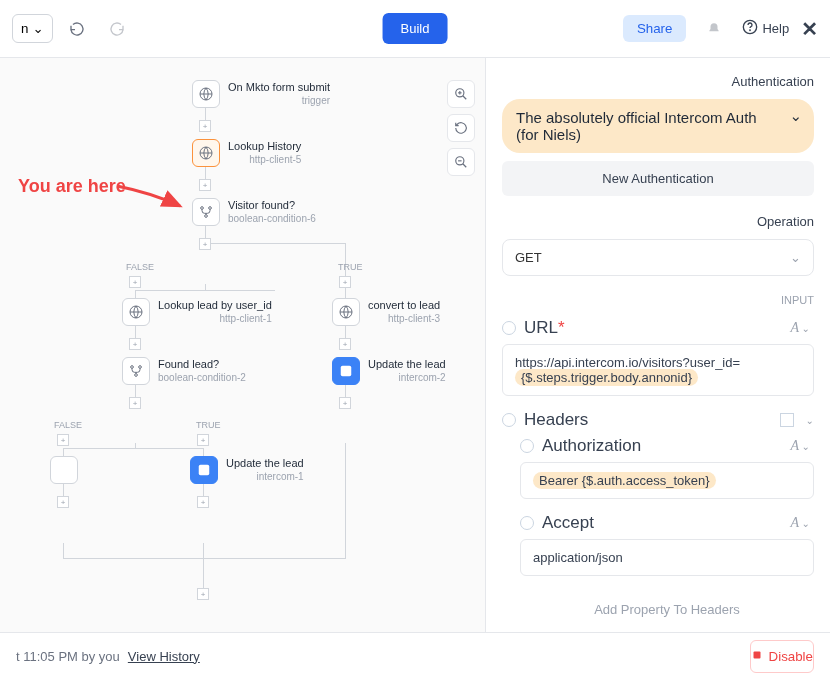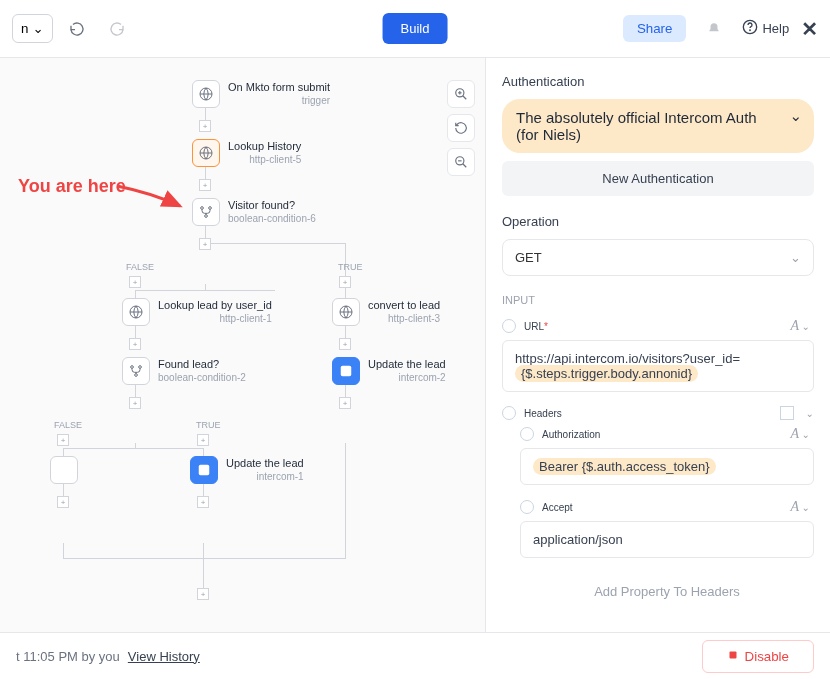--- a/index.html
+++ b/index.html
@@ -29,42 +29,42 @@
 .node-text .title { font-weight: 500; color: #1f2937; }
 .node-text .sub { color: #9ca3af; font-size: 10px; text-align: right; }
 .plus-dot { position: absolute; width: 12px; height: 12px; border: 1px solid #d1d5db; background: #fff; display: flex; align-items: center; justify-content: center; font-size: 8px; color: #9ca3af; cursor: pointer; }
 .branch-label { position: absolute; font-size: 9px; color: #9ca3af; font-weight: 500; }
 .edge { position: absolute; background: #d1d5db; }
 
 .annotation { position:absolute; color:#ef4444; font-weight:700; font-size:18px; left:18px; top:118px; text-shadow:0 0 1px #fff; }
 .arrow-svg { position:absolute; left:112px; top:120px; }
 
 .panel { flex: 1; border-left: 1px solid #e5e7eb; padding: 16px 16px 0 16px; overflow-y: auto; }
-.section-label { font-size: 13px; color: #374151; font-weight: 500; margin-bottom: 10px; }
+.section-label { font-size: 13px; color: #374151; font-weight: 500; margin-bottom: 10px; text-align: right; }
 .section-label.sm { font-size: 11px; color: #9ca3af; font-weight: 500; text-transform: uppercase; margin: 18px 0 12px; }
 .auth-select { background: #fde8c8; border-radius: 18px; padding: 10px 32px 10px 14px; color: #1f2937; font-size: 15px; position: relative; cursor: pointer; margin-bottom: 8px; }
 .auth-select::after { content: "⌄"; position: absolute; right: 12px; top: 8px; color: #1f2937; }
 .new-auth-btn { width: 100%; background: #f3f4f6; border: none; padding: 10px; border-radius: 6px; color: #374151; cursor: pointer; font-size: 13px; margin-bottom: 18px; }
 .op-select { border: 1px solid #e5e7eb; border-radius: 8px; padding: 10px 12px; cursor: pointer; position: relative; margin-bottom: 12px; }
 .op-select::after { content: "⌄"; position: absolute; right: 12px; top: 10px; color: #9ca3af; }
 .prop-row { display: flex; align-items: center; gap: 8px; margin-bottom: 6px; position: relative; }
 .radio { width: 14px; height: 14px; border: 1.5px solid #cbd5e1; border-radius: 50%; flex-shrink: 0; }
-.prop-label { font-size: 10px; color: #374151; flex: 1; }
+.prop-label { font-size: 17px; color: #374151; flex: 1; }
 .req { color: #ef4444; }
 .type-ctrl { color: #9ca3af; font-style: italic; font-family: Georgia, serif; font-size: 14px; padding-right: 4px; }
 .type-ctrl::after { content: " ⌄"; font-style: normal; font-family: inherit; font-size: 10px; }
 .grid-ctrl { width:14px; height:14px; border:1px solid #cbd5e1; display:inline-block; }
 .input-box { border: 1px solid #e5e7eb; border-radius: 6px; padding: 10px 12px; margin: 6px 0 14px 0; font-size: 13px; color: #374151; }
 .token { background: #fde8c8; border-radius: 10px; padding: 1px 6px; display: inline; }
 .subprop { margin-left: 18px; }
 .add-prop { text-align: center; color: #9ca3af; font-size: 13px; padding: 12px; cursor: pointer; }
 
 .footer { height: 47px; border-top: 1px solid #e5e7eb; display: flex; align-items: center; padding: 0 16px; gap: 8px; font-size: 13px; color: #6b7280; }
 .view-history { text-decoration: underline; cursor: pointer; color: #374151; }
-.disable-btn { margin-left: auto; border: 1px solid #fecaca; color: #ef4444; background: #fff; padding: 8px 24px; border-radius: 6px; cursor: pointer; display: inline-flex; align-items: center; gap: 6px; font-weight:500; }
+.disable-btn { margin-left: auto; border: 1px solid #fecaca; color: #ef4444; background: #fff; padding: 8px 0; border-radius: 6px; cursor: pointer; display: inline-flex; align-items: center; gap: 6px; font-weight:500; }
 </style>
 </head>
 <body>
 
 <div class="topbar">
   <button class="dropdown-btn">
     <span>n</span>
     <span>⌄</span>
   </button>
   <button class="icon-btn">

